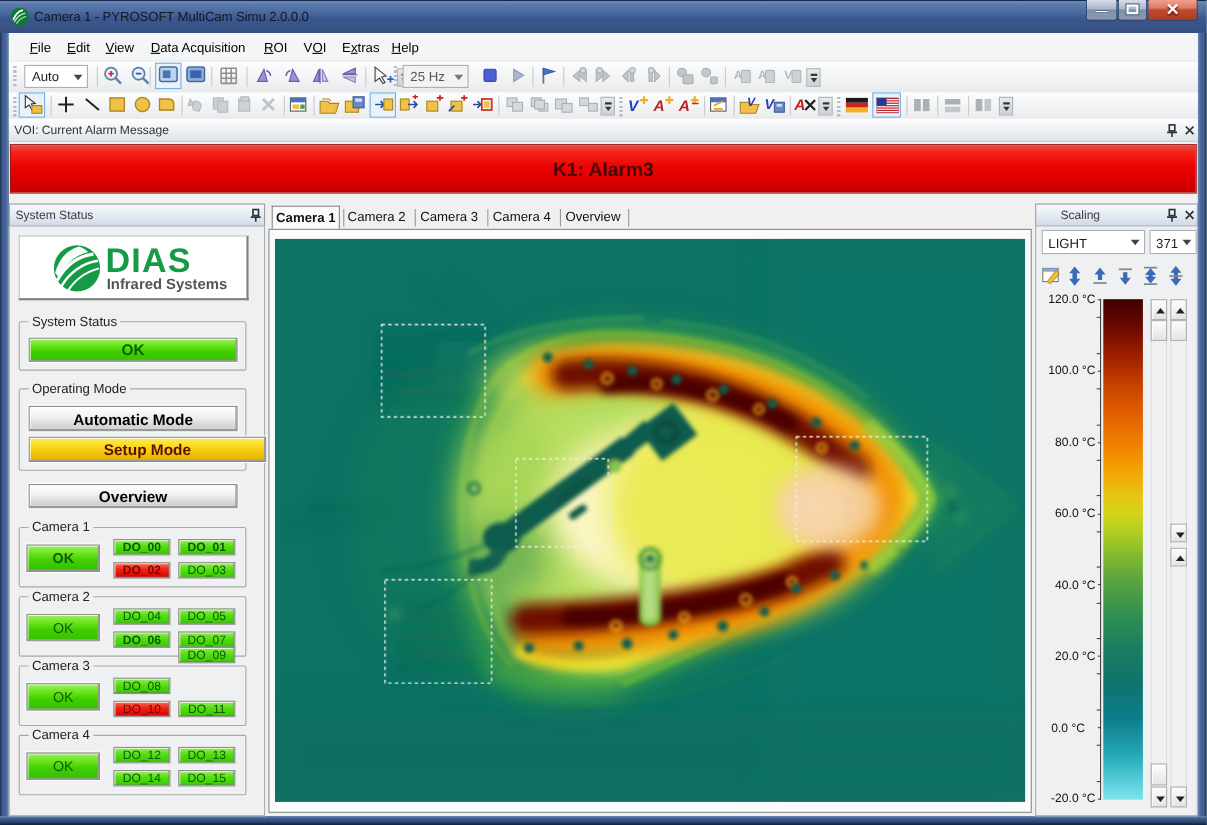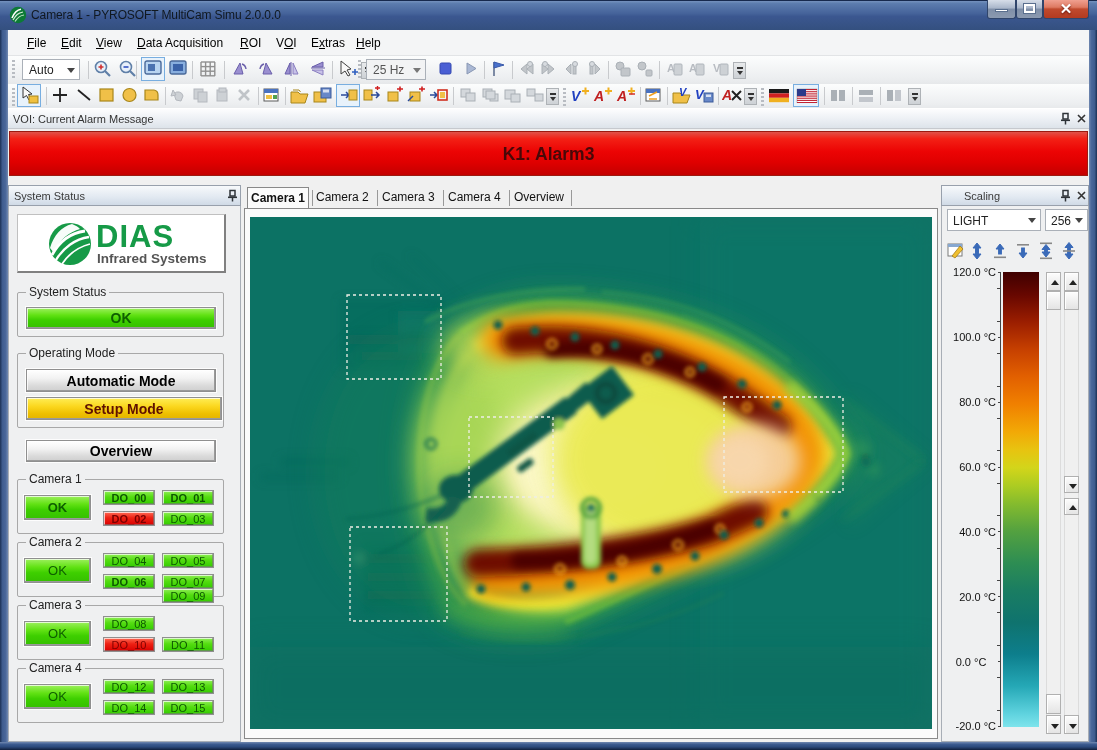--- a/index.html
+++ b/index.html
@@ -485,21 +485,21 @@
 
     <div class="gbox" style="left:17px;top:292px;width:207px;height:45px;">
       <span class="glabel">System Status</span>
     </div>
     <div class="btn3d btn-green" style="left:26px;top:307px;width:190px;height:22px;font-size:14px;font-weight:bold;line-height:21px;">OK</div>
 
     <div class="gbox" style="left:17px;top:353px;width:207px;height:75px;">
       <span class="glabel">Operating Mode</span>
     </div>
     <div class="btn3d btn-silver" style="left:26px;top:369px;width:190px;height:23px;font-size:14px;font-weight:bold;line-height:22px;">Automatic Mode</div>
-    <div class="btn3d btn-yellow" style="left:26px;top:397px;width:196px;height:23px;font-size:14px;font-weight:bold;line-height:22px;">Setup Mode</div>
+    <div class="btn3d btn-yellow" style="left:26px;top:397px;width:216px;height:23px;font-size:14px;font-weight:bold;line-height:22px;">Setup Mode</div>
 
     <div class="btn3d btn-silver" style="left:26px;top:440px;width:190px;height:22px;font-size:14px;font-weight:bold;line-height:21px;">Overview</div>
 
     <div class="gbox" style="left:17px;top:479px;width:207px;height:55px;">
       <span class="glabel" style="font-weight:normal">Camera 1</span>
     </div>
     <div class="btn3d btn-green" style="left:24px;top:495px;width:67px;height:25px;font-size:13px;font-weight:bold;line-height:24px;">OK</div>
     <div class="dobtn do-green" style="left:103px;top:490px;font-weight:bold;">DO_00</div>
     <div class="dobtn do-green" style="left:162px;top:490px;font-weight:bold;">DO_01</div>
     <div class="dobtn do-red" style="left:103px;top:511px;font-weight:bold;">DO_02</div>
@@ -717,21 +717,21 @@
   <div id="rpanel">
     <div id="rbody"></div>
   </div>
   <div id="rightcontent">
 
     <div class="combo" style="left:947px;top:209px;width:94px;height:22px;">
       <span style="position:absolute;left:5px;top:4px;">LIGHT</span>
       <span class="arr"></span>
     </div>
     <div class="combo" style="left:1045px;top:209px;width:43px;height:22px;">
-      <span style="position:absolute;left:5px;top:4px;">256</span>
+      <span style="position:absolute;left:5px;top:4px;">371</span>
       <span class="arr"></span>
     </div>
 
     <svg class="abs" style="left:946px;top:240px" width="140" height="22" viewBox="0 0 140 22">
       <g>
         <rect x="2" y="4" width="14" height="12" fill="#fff" stroke="#7a7a7a"></rect>
         <rect x="2" y="4" width="14" height="3" fill="#88a8d0"></rect>
         <path d="M6 16 L14 6 L17 9 L9 18 Z" fill="#f0c030" stroke="#9a7010" stroke-width=".7"></path>
       </g>
       <g stroke="#3a6ab8" fill="#3a6ab8">

